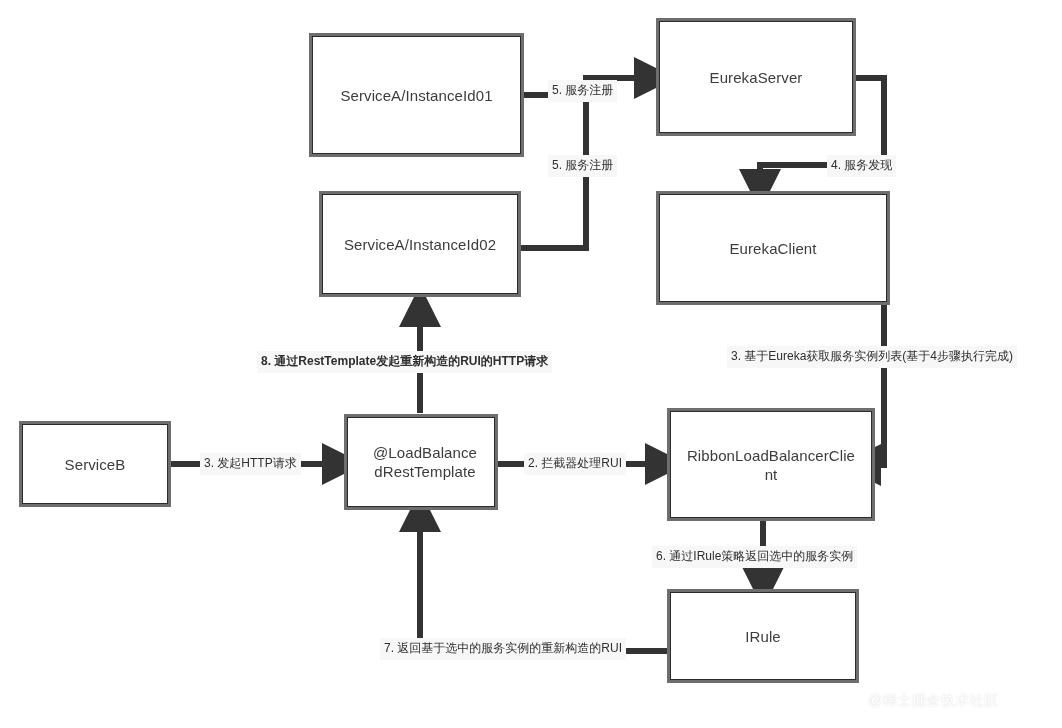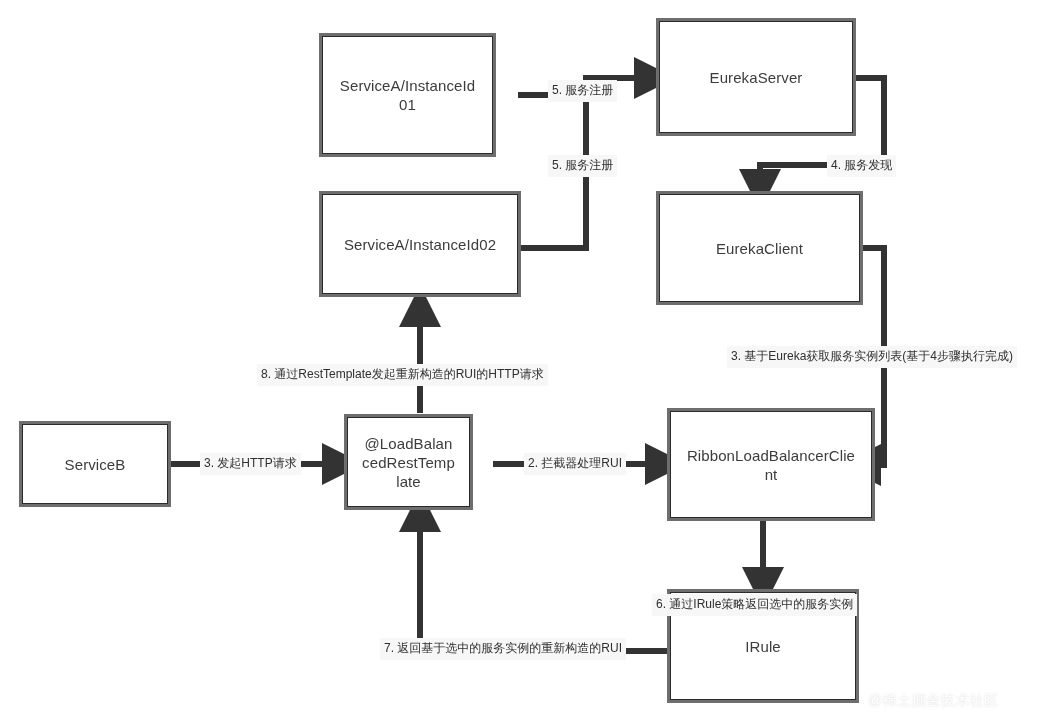--- a/index.html
+++ b/index.html
@@ -91,65 +91,65 @@
       <path d="M493,464 L666,464" marker-end="url(#ah)"></path>
 
       <path d="M763,518 L763,588" marker-end="url(#ah)"></path>
 
       <path d="M670,651 L420,651 L420,511" marker-end="url(#ah)"></path>
 
       <path d="M420,413 L420,306" marker-end="url(#ah)"></path>
     </g>
   </svg>
 
-  <div class="node" style="left:322px;top:36px;width:171px;height:118px;">
+  <div class="node" style="left:312px;top:36px;width:209px;height:118px;">
     <span class="node-label">ServiceA/InstanceId01</span>
   </div>
 
   <div class="node" style="left:659px;top:21px;width:194px;height:112px;">
     <span class="node-label">EurekaServer</span>
   </div>
 
   <div class="node" style="left:322px;top:194px;width:196px;height:100px;">
     <span class="node-label">ServiceA/InstanceId02</span>
   </div>
 
-  <div class="node" style="left:659px;top:194px;width:201px;height:108px;">
+  <div class="node" style="left:659px;top:194px;width:228px;height:108px;">
     <span class="node-label">EurekaClient</span>
   </div>
 
   <div class="node" style="left:22px;top:424px;width:146px;height:80px;">
     <span class="node-label">ServiceB</span>
   </div>
 
-  <div class="node" style="left:347px;top:417px;width:123px;height:90px;">
+  <div class="node" style="left:347px;top:417px;width:148px;height:90px;padding-left:8px;">
     <span class="node-label">@LoadBalancedRestTemplate</span>
   </div>
 
   <div class="node" style="left:670px;top:411px;width:202px;height:107px;">
     <span class="node-label">RibbonLoadBalancerClient</span>
   </div>
 
-  <div class="node" style="left:670px;top:592px;width:186px;height:108px;">
+  <div class="node" style="left:670px;top:592px;width:186px;height:88px;">
     <span class="node-label">IRule</span>
   </div>
 
   <div class="edge-label" style="left:548px;top:80px;">5. 服务注册</div>
 
   <div class="edge-label" style="left:548px;top:155px;">5. 服务注册</div>
 
   <div class="edge-label" style="left:820px;top:155px;margin-left:7px;">4. 服务发现</div>
 
-  <div class="edge-label" style="left:257px;top:364px;">8. 通过RestTemplate发起重新构造的RUI的HTTP请求</div>
+  <div class="edge-label" style="left:257px;top:351px;font-weight:bold;">8. 通过RestTemplate发起重新构造的RUI的HTTP请求</div>
 
   <div class="edge-label" style="left:727px;top:346px;">3. 基于Eureka获取服务实例列表(基于4步骤执行完成)</div>
 
   <div class="edge-label" style="left:200px;top:453px;">3. 发起HTTP请求</div>
 
   <div class="edge-label" style="left:524px;top:453px;text-align:right;">2. 拦截器处理RUI</div>
 
-  <div class="edge-label" style="left:652px;top:546px;margin-top:48px;">6. 通过IRule策略返回选中的服务实例</div>
+  <div class="edge-label" style="left:652px;top:546px;">6. 通过IRule策略返回选中的服务实例</div>
 
   <div class="edge-label" style="left:340px;top:638px;margin-left:40px;">7. 返回基于选中的服务实例的重新构造的RUI</div>
 
   <div class="watermark" style="left:868px;top:692px;">@稀土掘金技术社区</div>
 
 </div>
 
 </body></html>

